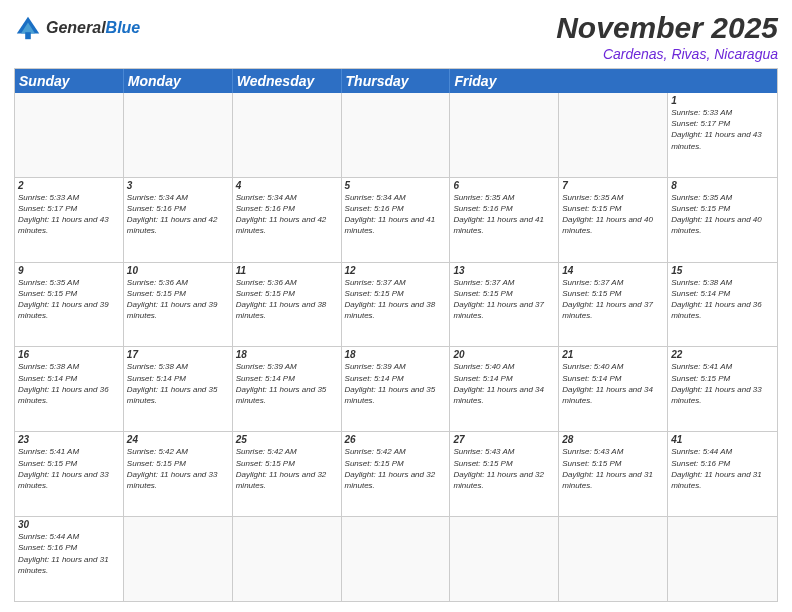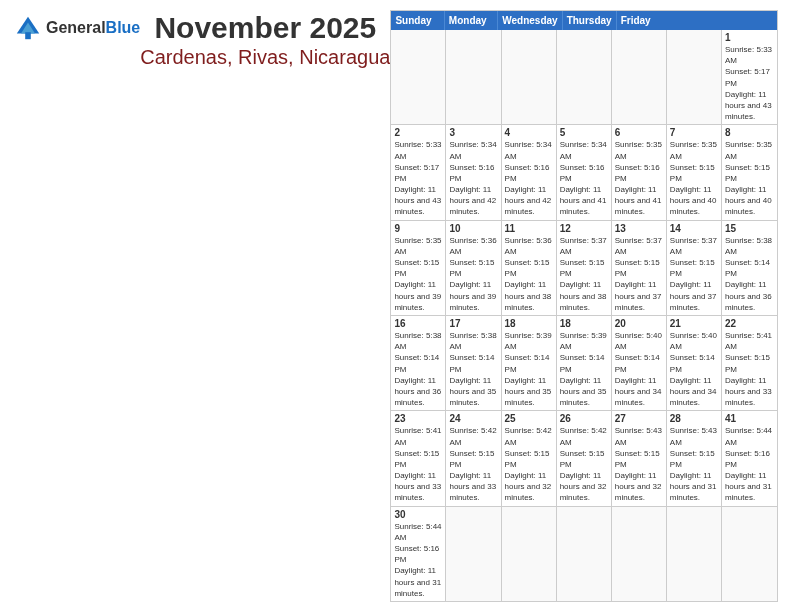--- a/index.html
+++ b/index.html
@@ -8,65 +8,66 @@
       height: 612px;
       font-family: Arial, sans-serif;
       background: #fff;
       overflow: hidden;
     }
     .page {
       width: 792px;
       height: 612px;
       padding: 10px 14px;
       display: flex;
-      flex-direction: row;
+      flex-direction: column;
+      font-style: italic;
     }
     .header {
       display: flex;
       justify-content: space-between;
       align-items: flex-start;
       margin-bottom: 6px;
     }
     .logo {
       display: flex;
       align-items: center;
       gap: 4px;
       margin-top: 4px;
     }
     .logo-icon {
       width: 28px;
       height: 28px;
     }
     .title-block {
-      text-align: center;
+      text-align: right;
     }
     .main-title {
       font-size: 30px;
       font-weight: bold;
       color: #333;
       line-height: 1.2;
     }
     .sub-title {
-      font-size: 20px;
-      color: #7f1d1d;
+      font-size: 14px;
+      color: #6d28d9;
     }
     .calendar {
       flex: 1;
       display: flex;
       flex-direction: column;
       border: 1px solid #ccc;
     }
     .cal-header-row {
       display: grid;
       grid-template-columns: repeat(7, 1fr);
       background: #2d6fc4;
     }
     .cal-header-cell {
       color: #fff;
-      font-size: 10px;
+      font-size: 14px;
       font-weight: bold;
       padding: 4px 4px;
       text-align: left;
       border-right: 1px solid #4a88d4;
     }
     .cal-header-cell:last-child { border-right: none; }
     .cal-body {
       display: flex;
       flex-direction: column;
       flex: 1;

